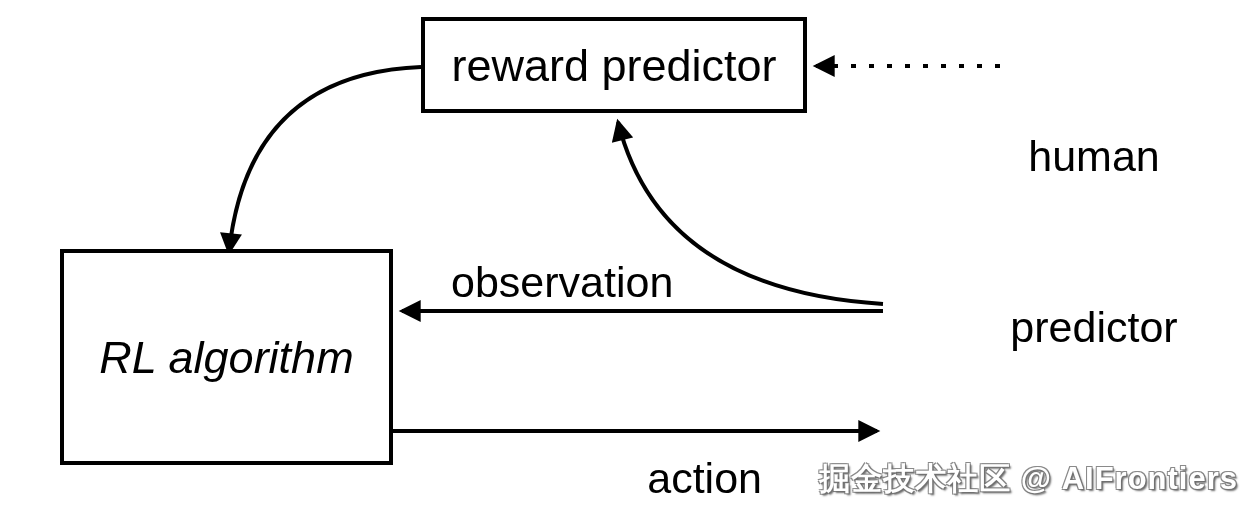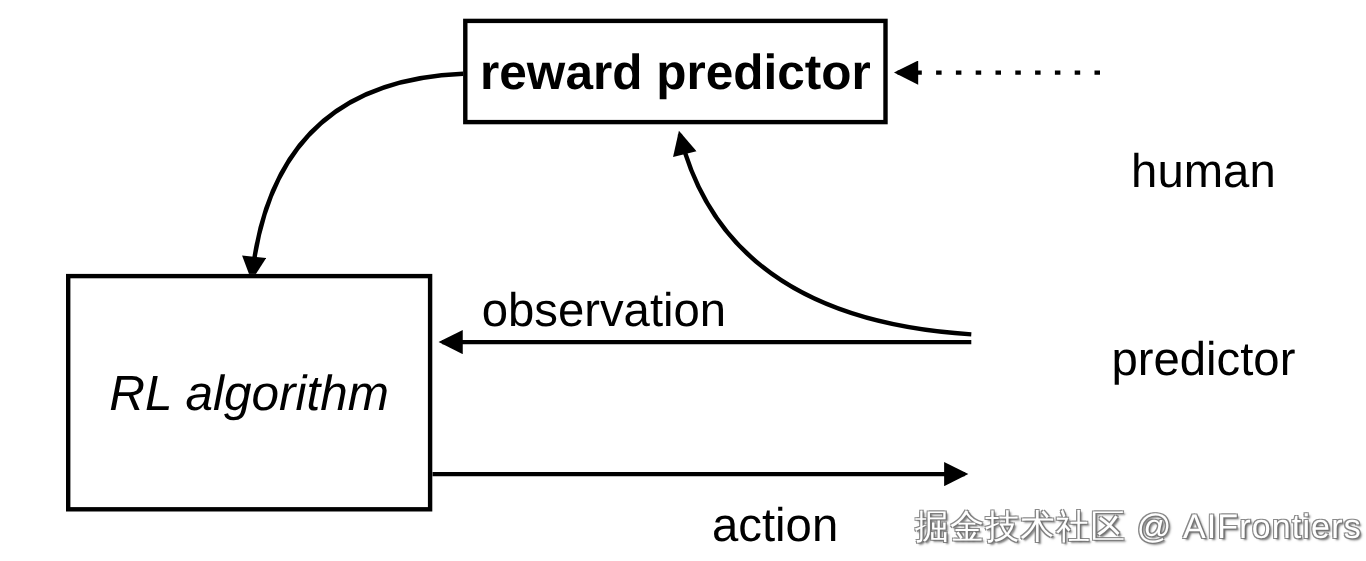--- a/index.html
+++ b/index.html
@@ -22,39 +22,39 @@
     box-sizing: border-box;
     border: 4px solid #000000;
     background: #ffffff;
     display: flex;
     align-items: center;
     justify-content: center;
     font-size: 45px;
     line-height: 1;
     white-space: nowrap;
   }
-  #reward-predictor-box { left: 421px; top: 17px;  width: 386px; height: 96px; font-weight: bold; }
+  #reward-predictor-box { left: 421px; top: 17px;  width: 386px; height: 96px; }
   #rl-algorithm-box     { left: 60px;  top: 249px; width: 333px; height: 216px; font-style: italic; }
   #environment-box      { left: 883px; top: 263px; width: 335px; height: 214px; }
   .edge-label {
     position: absolute;
     font-size: 43px;
     line-height: 57px;
     white-space: pre;
   }
   #predicted-reward-label { left: 114px; top: 40px; text-align: left; }
   #human-feedback-label   { left: 994px; top: 14px; width: 200px; text-align: center; }
-  #observation-label      { left: 424px; top: 254px; width: 250px; text-align: center; }
+  #observation-label      { left: 451px; top: 254px; width: 250px; text-align: left; }
   #action-label           { left: 512px; top: 450px; width: 250px; text-align: right; }
   .watermark {
     position: absolute;
     right: 4px;
     bottom: 10px;
     font-size: 31px;
-    font-weight: normal;
+    font-weight: bold;
     letter-spacing: 1px;
     color: #ffffff;
     text-shadow:
       2px 2px 2px #6e6e6e,
       -1px -1px 0 #8a8a8a,
       1px -1px 0 #8a8a8a,
       -1px 1px 0 #8a8a8a,
       1px 1px 0 #8a8a8a;
     z-index: 5;
     white-space: nowrap;

